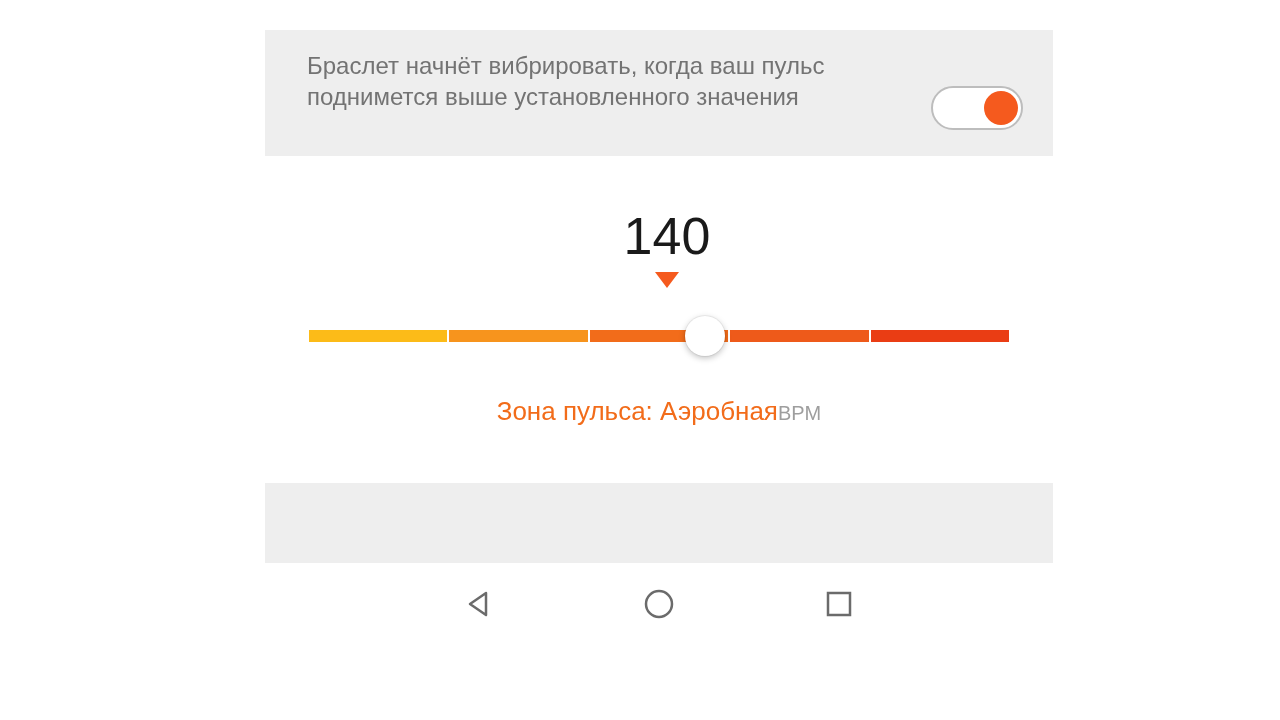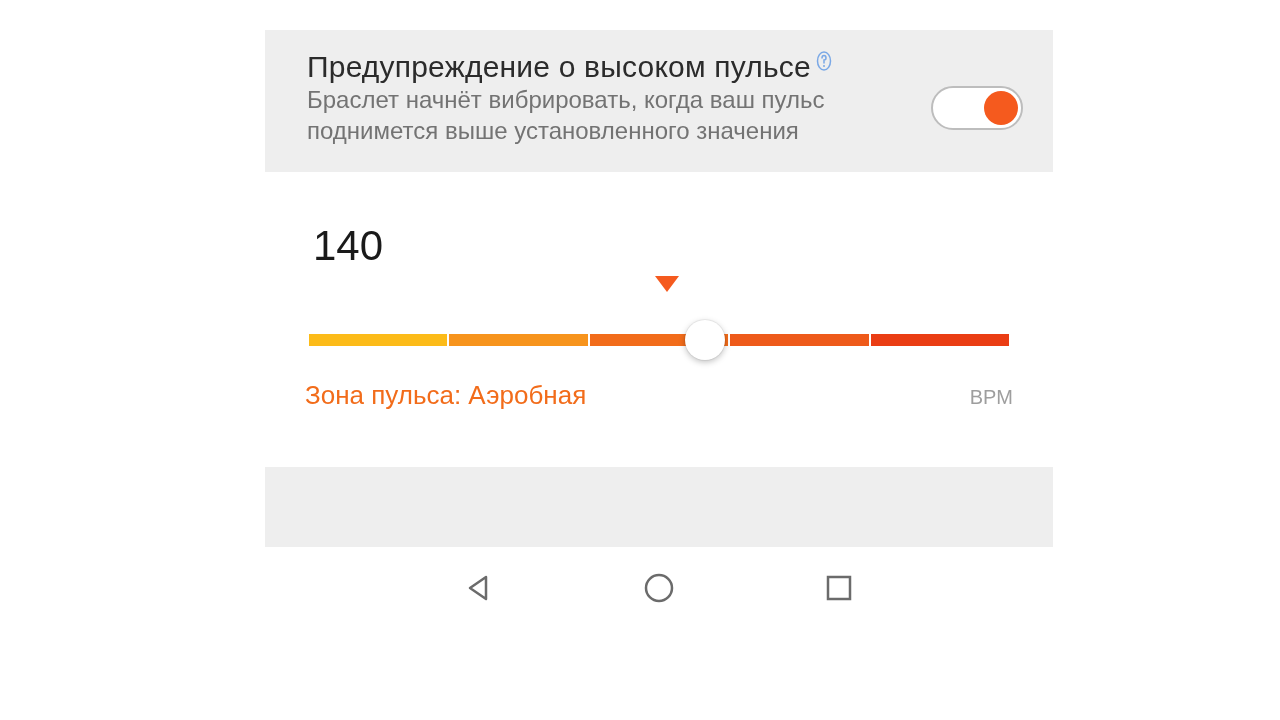--- a/index.html
+++ b/index.html
@@ -60,21 +60,22 @@
       border-radius: 50%;
       background: #f55a1e;
     }
 
     .slider-area {
       background: #ffffff;
       padding: 50px 40px 36px 40px;
       position: relative;
     }
     .value-display {
-      font-size: 42px;
+      text-align: center;
+      font-size: 52px;
       font-weight: 500;
       color: #1a1a1a;
       margin-bottom: 6px;
       transform: translateX(8px);
     }
     .arrow-down {
       width: 0; height: 0;
       border-left: 12px solid transparent;
       border-right: 12px solid transparent;
       border-top: 16px solid #f55a1e;
@@ -97,23 +98,23 @@
       top: 0;
       left: 56.5%;
       transform: translateX(-50%);
       width: 40px; height: 40px;
       border-radius: 50%;
       background: #ffffff;
       box-shadow: 0 2px 6px rgba(0,0,0,0.25), 0 0 0 1px rgba(0,0,0,0.05);
     }
     .labels-row {
       display: flex;
-      justify-content: space-between;
+      justify-content: center;
       align-items: baseline;
-      margin-top: 20px;
+      margin-top: 40px;
     }
     .zone-label { color: #f26c1a; font-size: 26px; }
     .unit-label { color: #9e9e9e; font-size: 20px; font-weight: 500; }
 
     .gray-strip {
       margin-top: 20px;
       height: 80px;
       background: #eeeeee;
     }
 
@@ -131,30 +132,20 @@
       color: #6b6b6b;
     }
   </style>
 </head>
 <body>
 
 <div class="screen">
 
   <div class="card">
     <div class="card-text">
-      <div class="card-title-row">
-        <span class="card-title">Предупреждение о высоком пульсе</span>
-        <span class="help-icon">
-          <svg width="16" height="20" viewBox="0 0 16 20">
-            <ellipse cx="8" cy="10" rx="6.5" ry="9" fill="none" stroke="#7aa8e6" stroke-width="1.5"></ellipse>
-            <path d="M6 7 Q6 4.5 8 4.5 Q10 4.5 10 7 Q10 9 8 9 L8 12" fill="none" stroke="#7aa8e6" stroke-width="1.5" stroke-linecap="round"></path>
-            <circle cx="8" cy="15" r="1" fill="#7aa8e6"></circle>
-          </svg>
-        </span>
-      </div>
       <div class="card-desc">Браслет начнёт вибрировать, когда ваш пульс поднимется выше установленного значения</div>
     </div>
     <div class="toggle">
       <div class="toggle-knob"></div>
     </div>
   </div>
 
   <div class="slider-area">
     <div class="value-display">140</div>
     <div class="arrow-down"></div>

